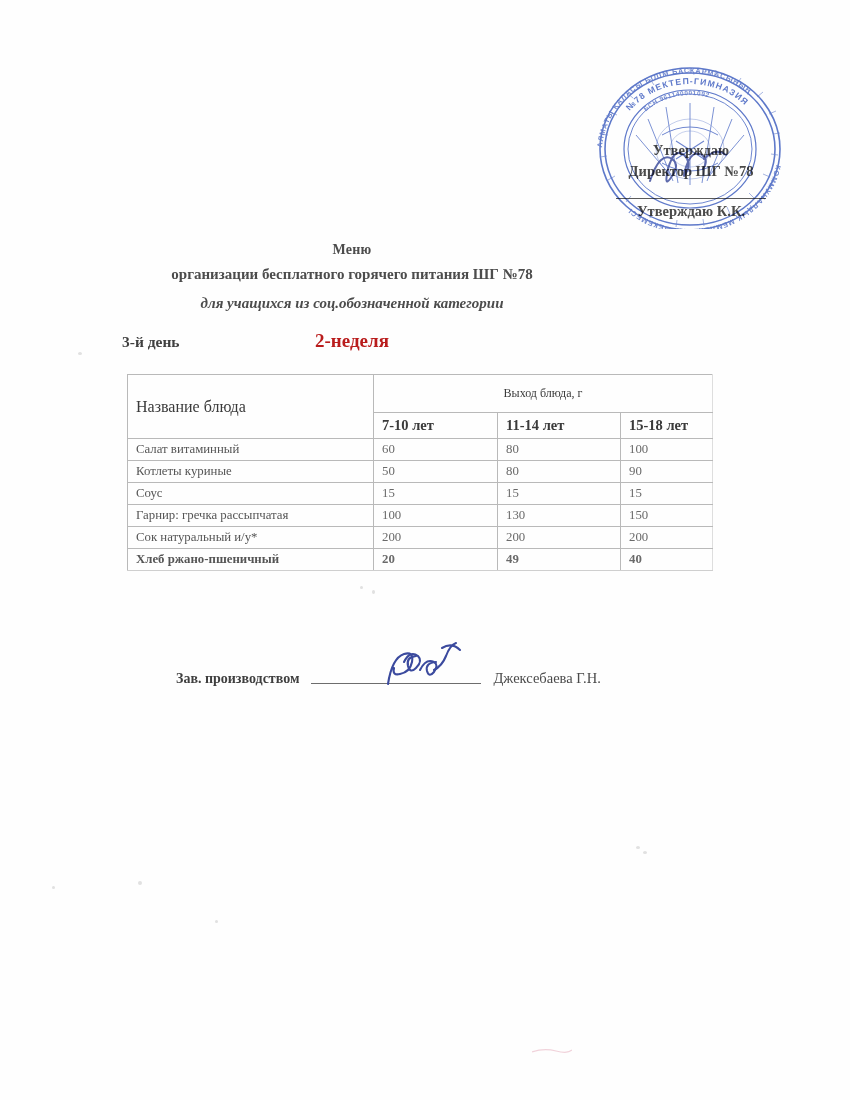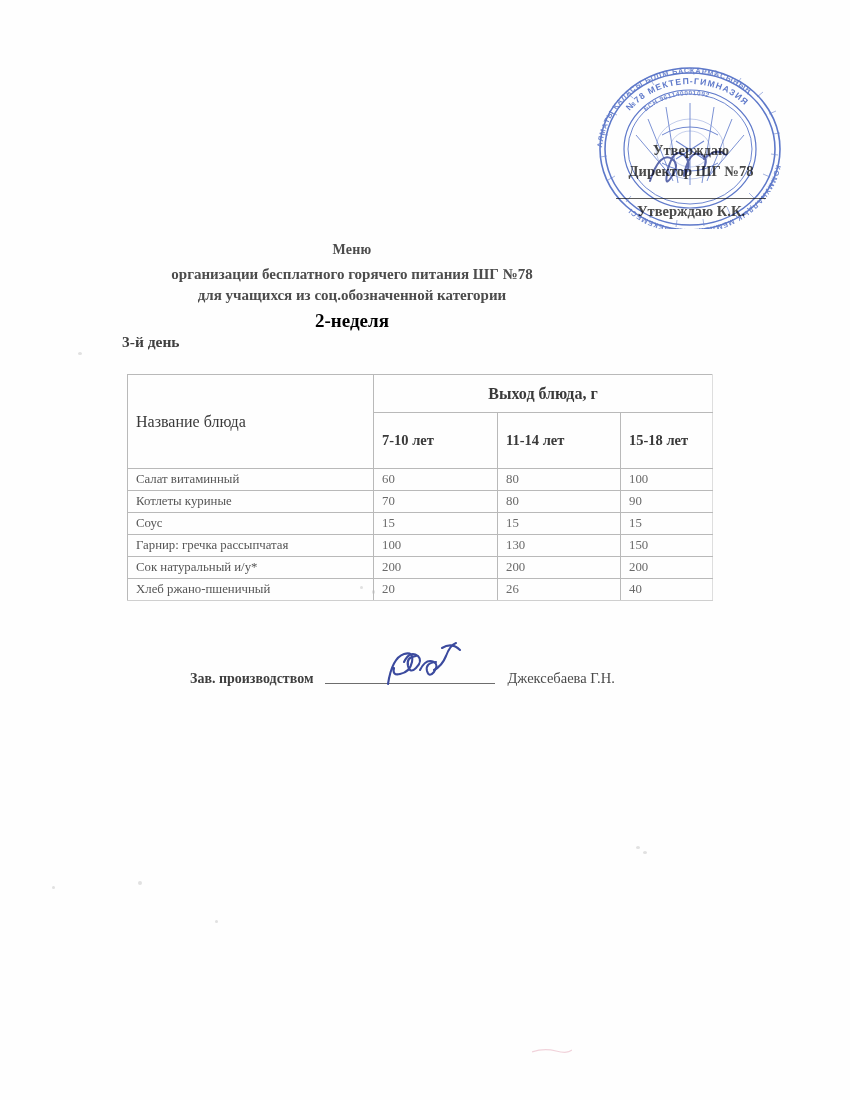--- a/index.html
+++ b/index.html
@@ -84,22 +84,22 @@
   .doc-head .t-sub {
     font-weight: bold;
     font-size: 15px;
     color: #4c4c4c;
     margin-top: 6px;
     line-height: 1.35;
   }
   .doc-head .t-week {
     font-weight: bold;
     font-size: 19px;
-    color: #000000;
-    margin-top: 4px;
+    color: #b91c1c;
+    margin-top: 16px;
   }
 
   .day-label {
     position: absolute;
     left: 122px;
     top: 333px;
     font-weight: bold;
     font-size: 15.5px;
     color: #3f3f3f;
   }
@@ -124,53 +124,53 @@
     background: transparent;
   }
   .menu-table th.h-name {
     font-size: 16px;
     font-weight: normal;
     color: #3a3a3a;
     padding: 6px 8px;
     height: 38px;
   }
   .menu-table th.h-out {
-    font-size: 16px;
-    font-weight: bold;
+    font-size: 12px;
+    font-weight: normal;
     color: #3a3a3a;
     text-align: center;
     height: 38px;
   }
   .menu-table th.h-age {
     font-size: 14.5px;
     font-weight: bold;
     color: #3a3a3a;
     height: 26px;
-    padding: 19px 8px;
+    padding: 4px 8px;
   }
   .menu-table td.dish {
     font-size: 12.8px;
     padding: 3px 8px;
     height: 21px;
     color: #555;
     margin-top: 16px;
   }
   .menu-table td.val {
     font-size: 12.8px;
     padding: 3px 8px;
     color: #6a6a6a;
   }
   
   .menu-table .last-col { border-right-color: #dedede; }
-  .menu-table tr.row-fade td { border-bottom-color: #cfcfcf; }
+  .menu-table tr.row-fade td { border-bottom-color: #cfcfcf; font-weight: bold; }
 
   
   .sign-row {
     position: absolute;
-    left: 190px;
+    left: 176px;
     top: 670px;
     display: flex;
     align-items: baseline;
     font-size: 14px;
   }
   .sign-row .role {
     font-weight: bold;
     color: #3f3f3f;
     white-space: nowrap;
   }
@@ -302,21 +302,21 @@
       <g stroke="#2f3f96" fill="none" stroke-width="2" stroke-linecap="round" opacity=".95">
         <path d="M72 118 q10 -30 22 -22 q9 6 -2 20 q-6 8 -2 -10 q6 -22 16 -14 q8 7 2 18 q-4 8 0 -6 q6 -18 16 -12 q7 5 1 14"></path>
         <path d="M126 96 q12 -12 22 -4"></path>
       </g>
     </svg>
   </div>
 
   <div class="doc-head">
     <div class="t-menu">Меню</div>
     <div class="t-sub">организации бесплатного горячего питания ШГ №78</div>
-    <div class="t-sub" style="margin-top:1px;">для учащихся из соц.обозначенной категории</div>
+    <div class="t-sub" style="margin-top:9px;font-style:italic;">для учащихся из соц.обозначенной категории</div>
     <div class="t-week">2-неделя</div>
   </div>
 
   <div class="day-label">3-й день</div>
 
   <table class="menu-table">
     <colgroup>
       <col style="width:246px">
       <col style="width:124px">
       <col style="width:123px">
@@ -335,21 +335,21 @@
     </thead>
     <tbody>
       <tr>
         <td class="dish">Салат витаминный</td>
         <td class="val">60</td>
         <td class="val">80</td>
         <td class="val last-col">100</td>
       </tr>
       <tr>
         <td class="dish">Котлеты куриные</td>
-        <td class="val">70</td>
+        <td class="val">50</td>
         <td class="val">80</td>
         <td class="val last-col">90</td>
       </tr>
       <tr>
         <td class="dish">Соус</td>
         <td class="val">15</td>
         <td class="val">15</td>
         <td class="val last-col">15</td>
       </tr>
       <tr>
@@ -360,21 +360,21 @@
       </tr>
       <tr>
         <td class="dish">Сок натуральный и/у*</td>
         <td class="val">200</td>
         <td class="val">200</td>
         <td class="val last-col">200</td>
       </tr>
       <tr class="row-fade">
         <td class="dish">Хлеб ржано-пшеничный</td>
         <td class="val">20</td>
-        <td class="val">26</td>
+        <td class="val">49</td>
         <td class="val last-col">40</td>
       </tr>
     </tbody>
   </table>
 
   <div class="sign-row">
     <span class="role">Зав. производством</span>
     <span class="sign-rule"></span>
     <span class="person">Джексебаева Г.Н.</span>
   </div>

